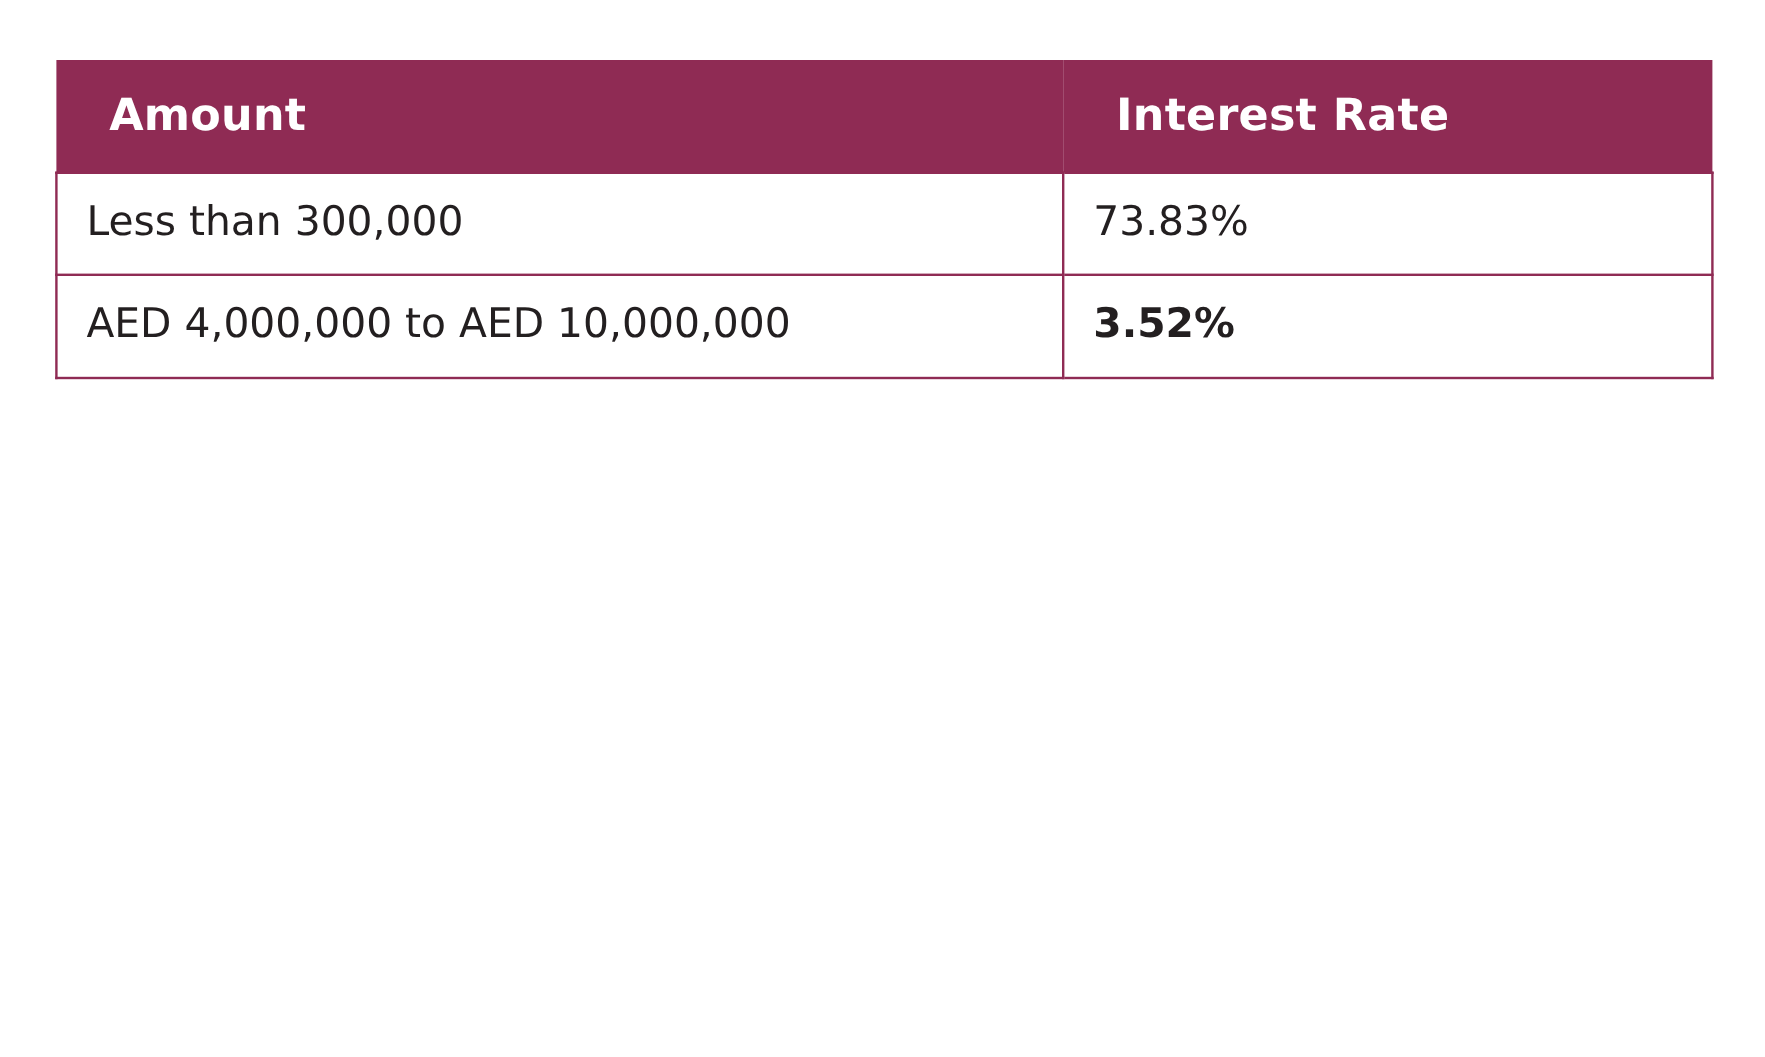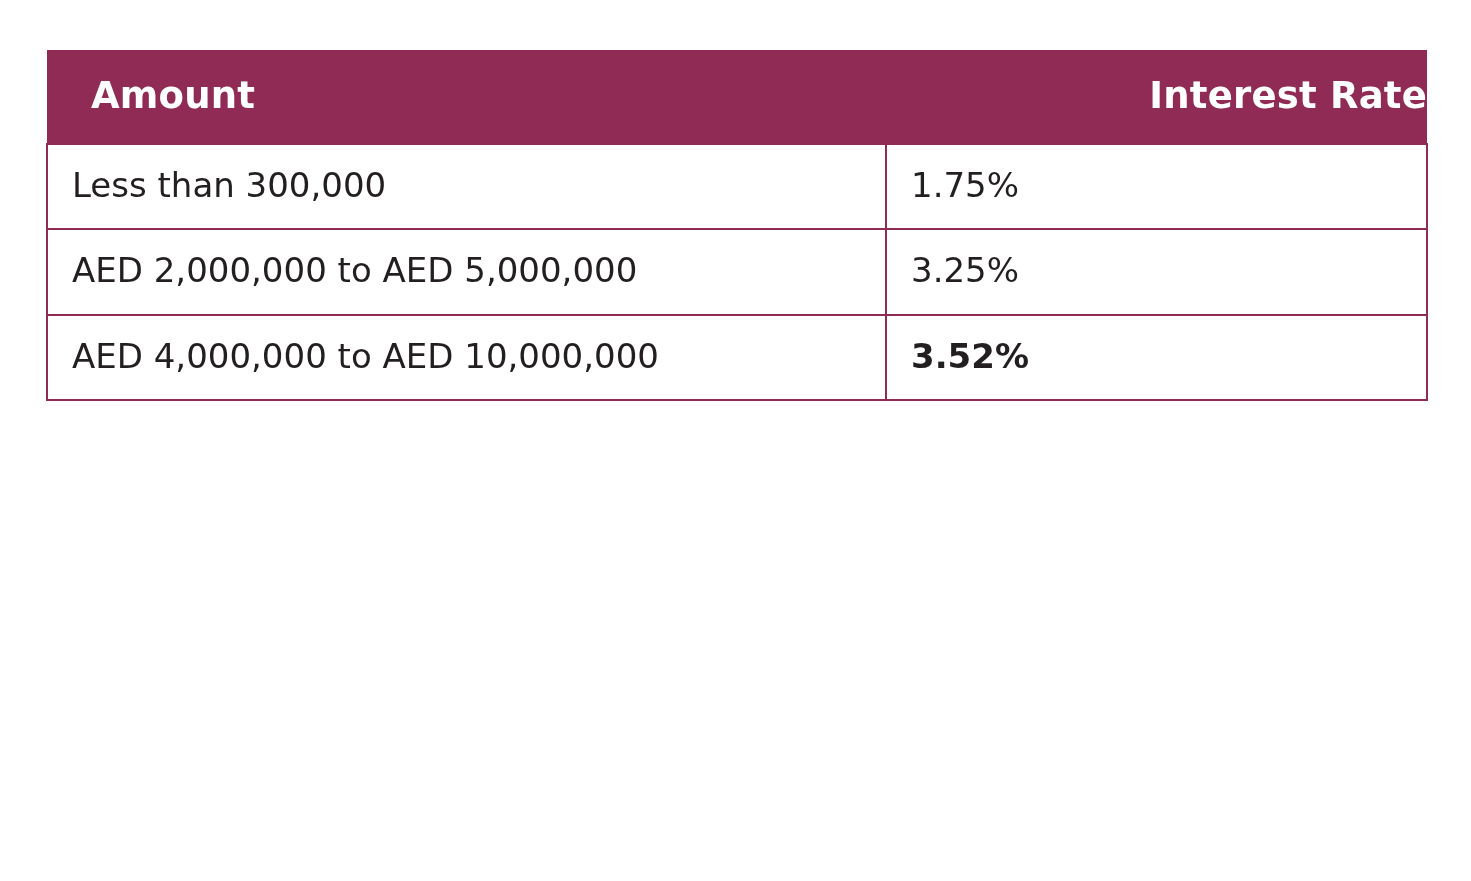--- a/index.html
+++ b/index.html
@@ -37,21 +37,20 @@
     color: #ffffff;
     text-align: left;
     font-size: 37px;
     font-weight: bold;
     padding: 24px 0 26px 44px;
     border: none;
     letter-spacing: 0.2px;
   }
   thead th.col-rate {
     padding-left: 44px;
-    text-align: right;
   }
   tbody td {
     border: 2px solid #8f2b54;
     font-size: 34px;
     color: #231f20;
     padding: 22px 0 24px 24px;
     background: #ffffff;
     vertical-align: middle;
     line-height: 1.1;
   }
@@ -72,25 +71,21 @@
       </colgroup>
       <thead>
         <tr>
           <th class="col-amount">Amount</th>
           <th class="col-rate">Interest Rate</th>
         </tr>
       </thead>
       <tbody>
         <tr>
           <td>Less than 300,000</td>
-          <td class="rate">1.75%</td>
-        </tr>
-        <tr>
-          <td>AED 2,000,000 to AED 5,000,000</td>
-          <td class="rate">3.25%</td>
+          <td class="rate">73.83%</td>
         </tr>
         <tr>
           <td>AED 4,000,000 to AED 10,000,000</td>
           <td class="rate bold">3.52%</td>
         </tr>
       </tbody>
     </table>
   </div>
 </div>
 

